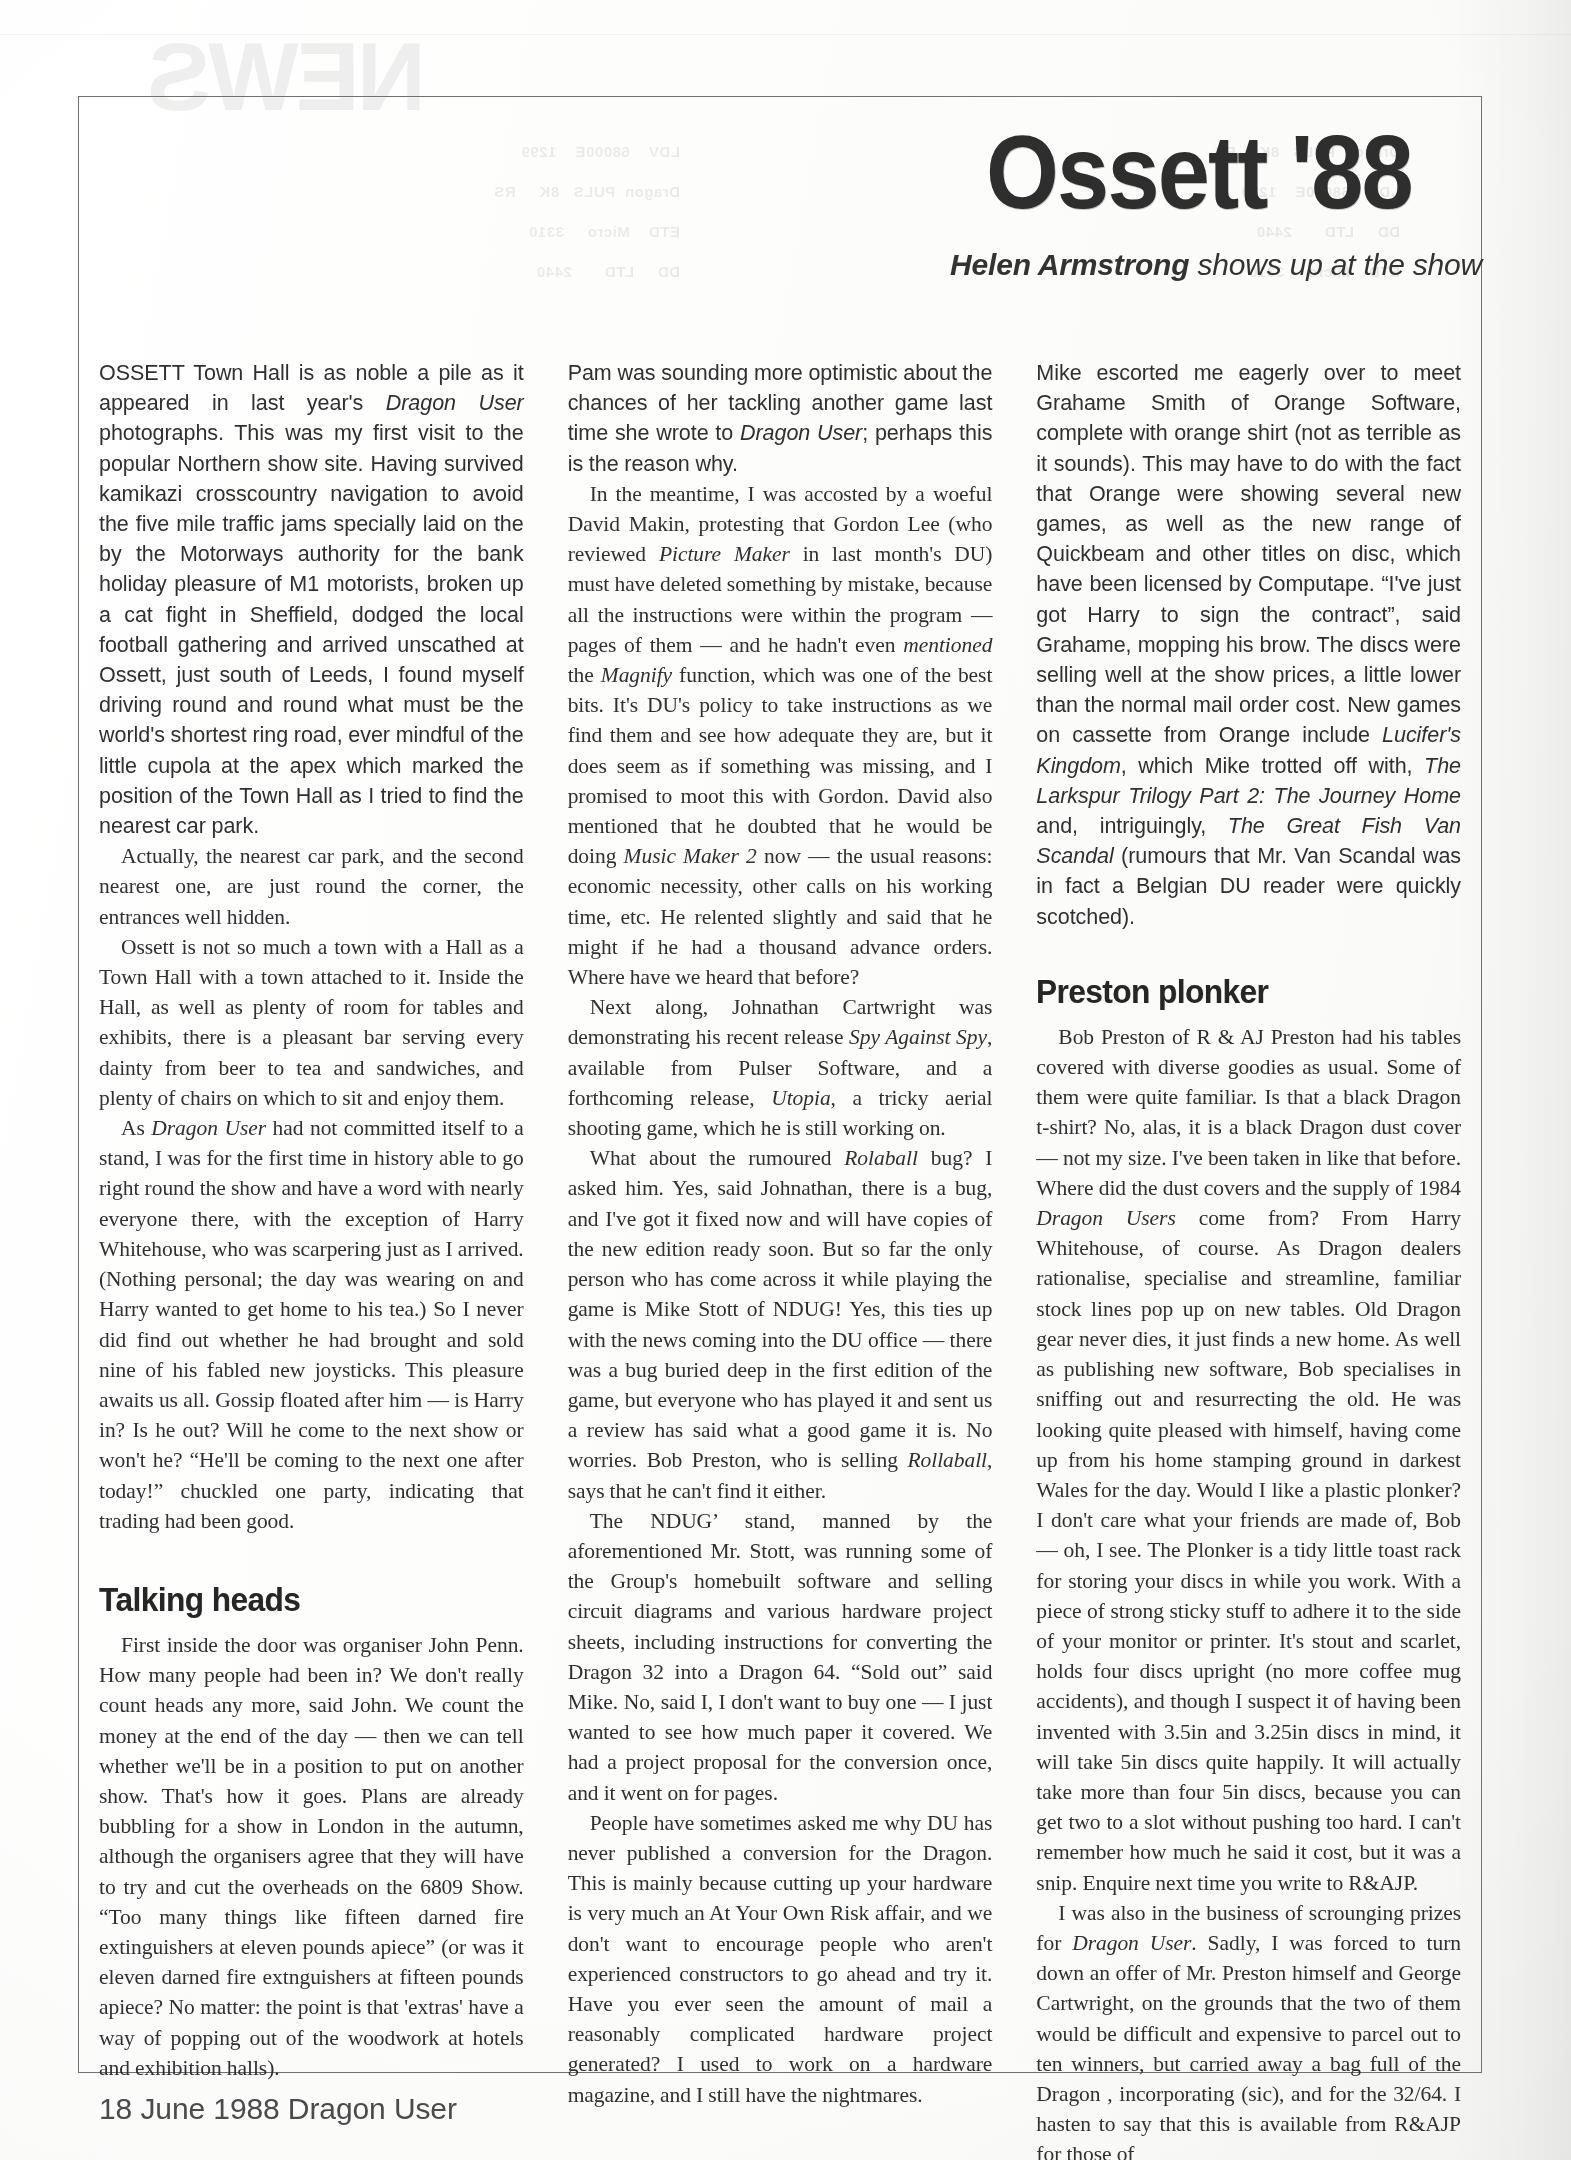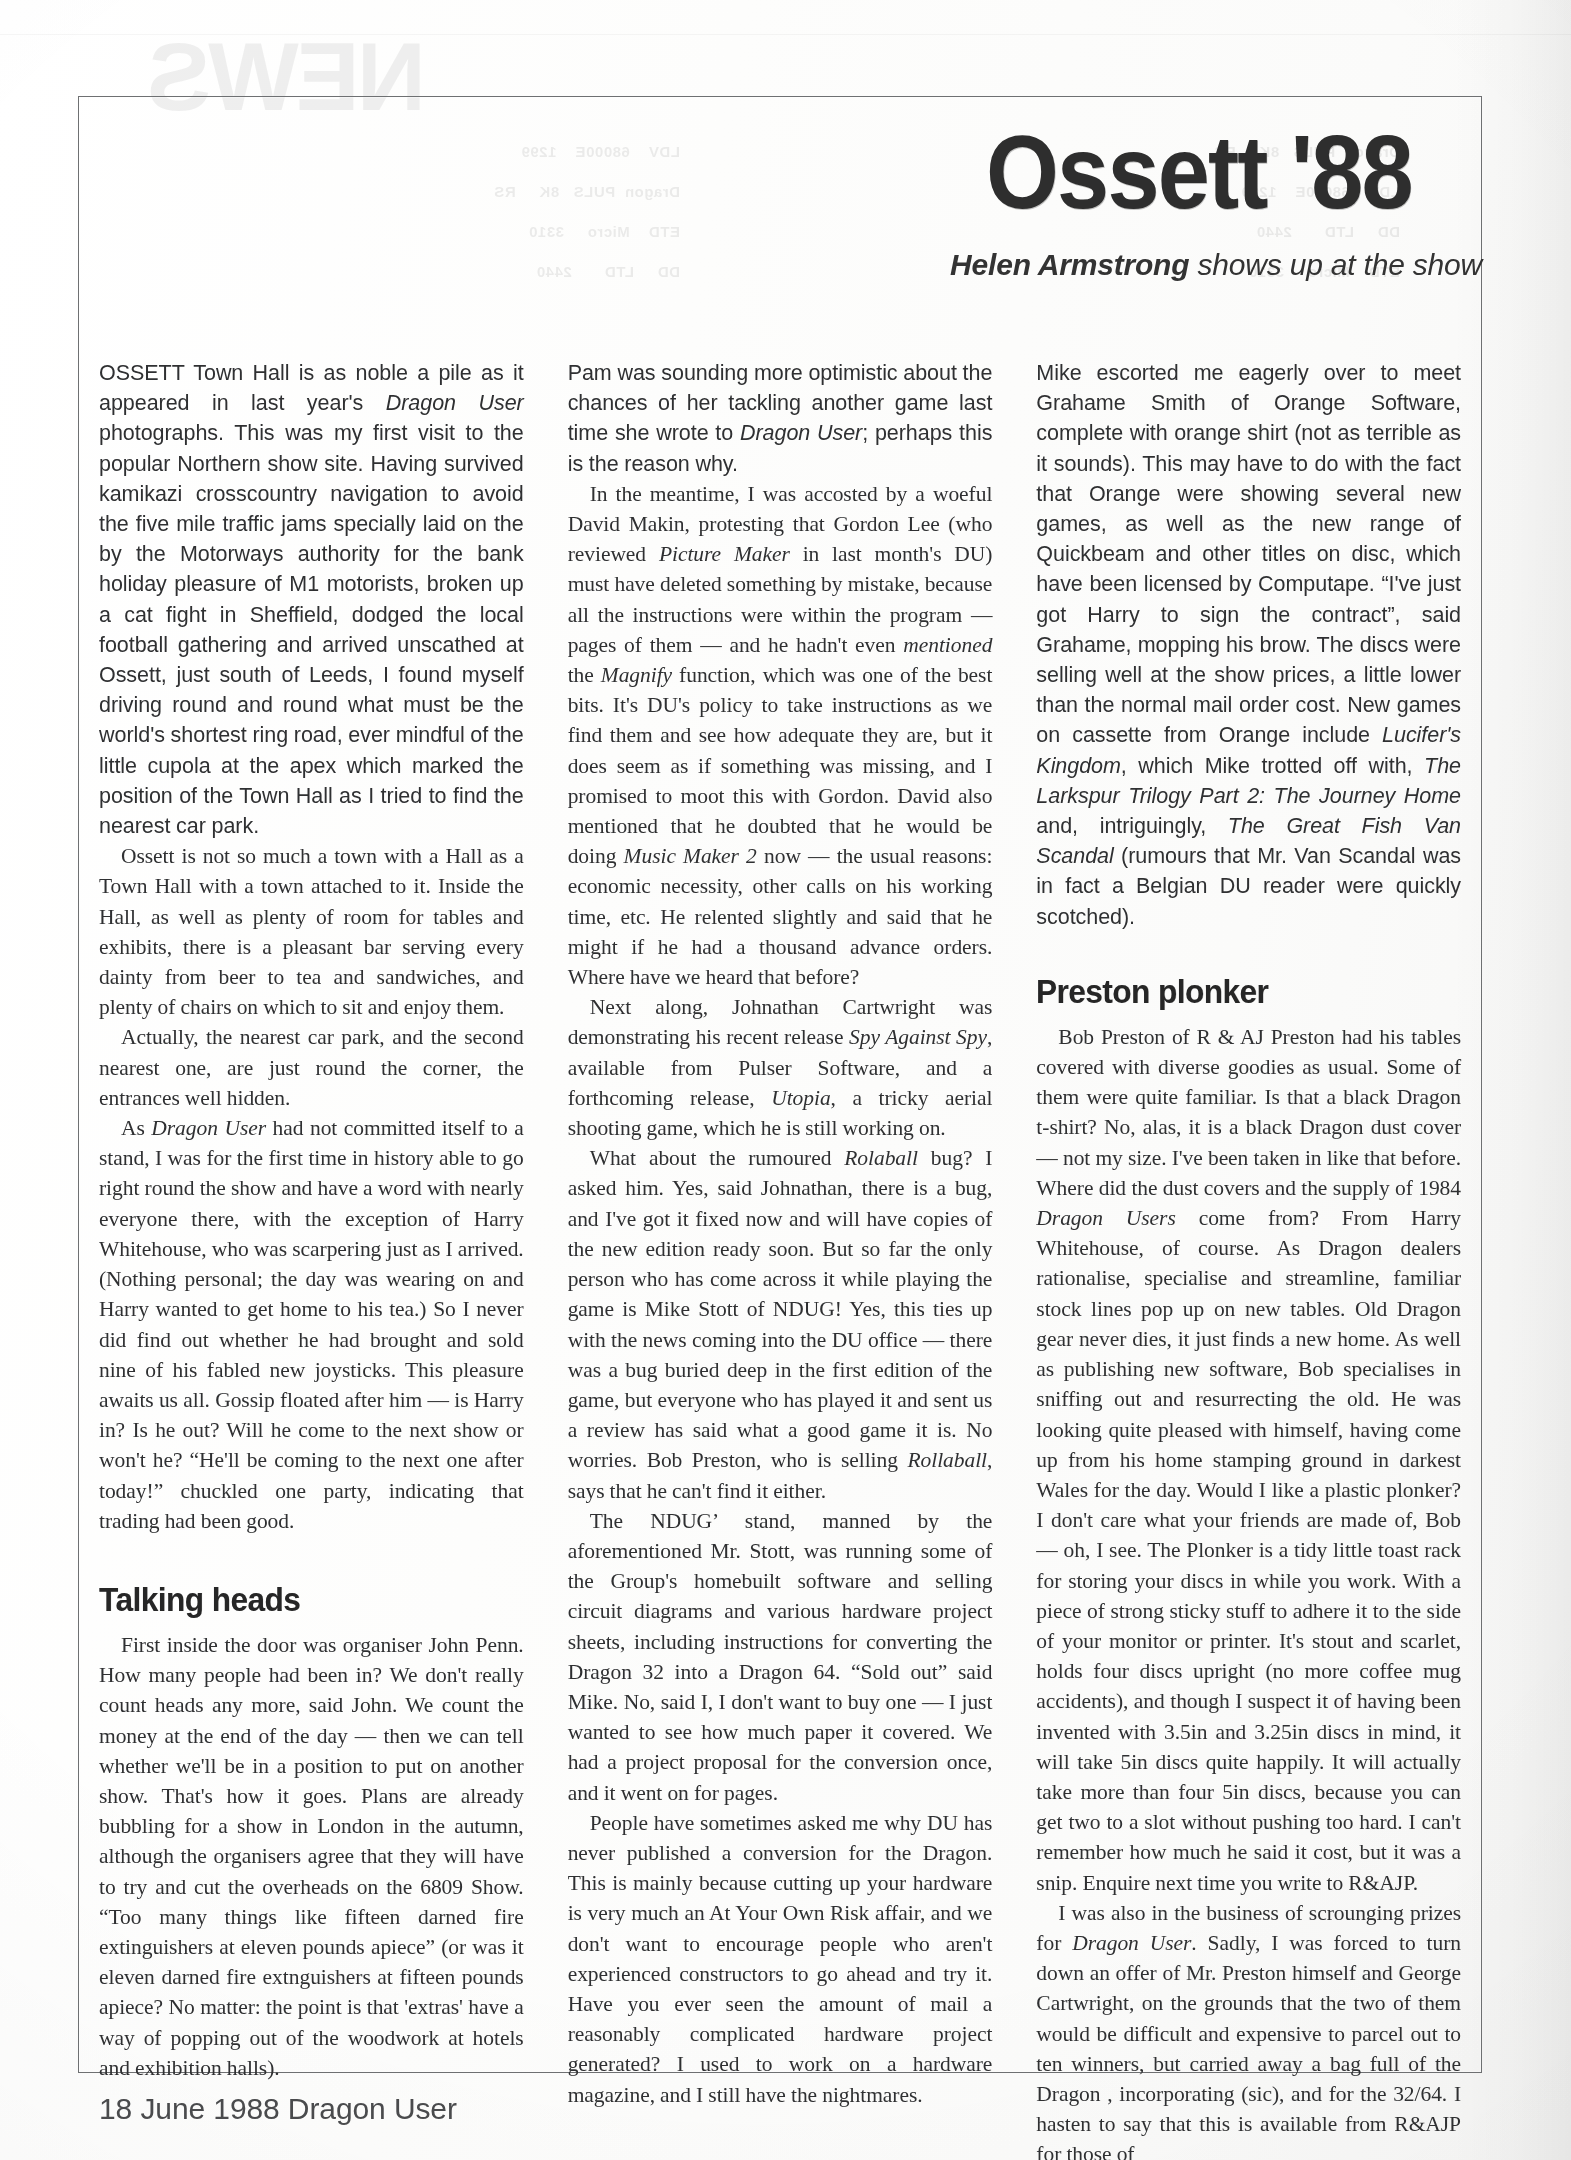--- a/index.html
+++ b/index.html
@@ -206,22 +206,22 @@
   <div id="masthead">
     <h1 id="headline">Ossett '88</h1>
     <div id="byline"><span class="author">Helen Armstrong</span><span> shows up at the show</span></div>
   </div>
 
   <div id="columns">
 
     <div class="col">
       <div>
           <p>OSSETT Town Hall is as noble a pile as it appeared in last year's <i>Dragon User</i> photographs. This was my first visit to the popular Northern show site. Having survived kamikazi crosscountry navigation to avoid the five mile traffic jams specially laid on the by the Motorways authority for the bank holiday pleasure of M1 motorists, broken up a cat fight in Sheffield, dodged the local football gathering and arrived unscathed at Ossett, just south of Leeds, I found myself driving round and round what must be the world's shortest ring road, ever mindful of the little cupola at the apex which marked the position of the Town Hall as I tried to find the nearest car park.</p>
+          <p class="indent">Actually, the nearest car park, and the second nearest one, are just round the corner, the entrances well hidden.</p>
           <p class="indent">Ossett is not so much a town with a Hall as a Town Hall with a town attached to it. Inside the Hall, as well as plenty of room for tables and exhibits, there is a pleasant bar serving every dainty from beer to tea and sandwiches, and plenty of chairs on which to sit and enjoy them.</p>
-          <p class="indent">Actually, the nearest car park, and the second nearest one, are just round the corner, the entrances well hidden.</p>
           <p class="indent">As <i>Dragon User</i> had not committed itself to a stand, I was for the first time in history able to go right round the show and have a word with nearly everyone there, with the exception of Harry Whitehouse, who was scarpering just as I arrived. (Nothing personal; the day was wearing on and Harry wanted to get home to his tea.) So I never did find out whether he had brought and sold nine of his fabled new joysticks. This pleasure awaits us all. Gossip floated after him — is Harry in? Is he out? Will he come to the next show or won't he? “He'll be coming to the next one after today!” chuckled one party, indicating that trading had been good.</p>
         </div>
       <div class="subhead first">Talking heads</div>
       <div>
           <p class="indent">First inside the door was organiser John Penn. How many people had been in? We don't really count heads any more, said John. We count the money at the end of the day — then we can tell whether we'll be in a position to put on another show. That's how it goes. Plans are already bubbling for a show in London in the autumn, although the organisers agree that they will have to try and cut the overheads on the 6809 Show. “Too many things like fifteen darned fire extinguishers at eleven pounds apiece” (or was it eleven darned fire extnguishers at fifteen pounds apiece? No matter: the point is that 'extras' have a way of popping out of the woodwork at hotels and exhibition halls).</p>
         </div>
     </div>
 
     <div class="col">
       <div>

